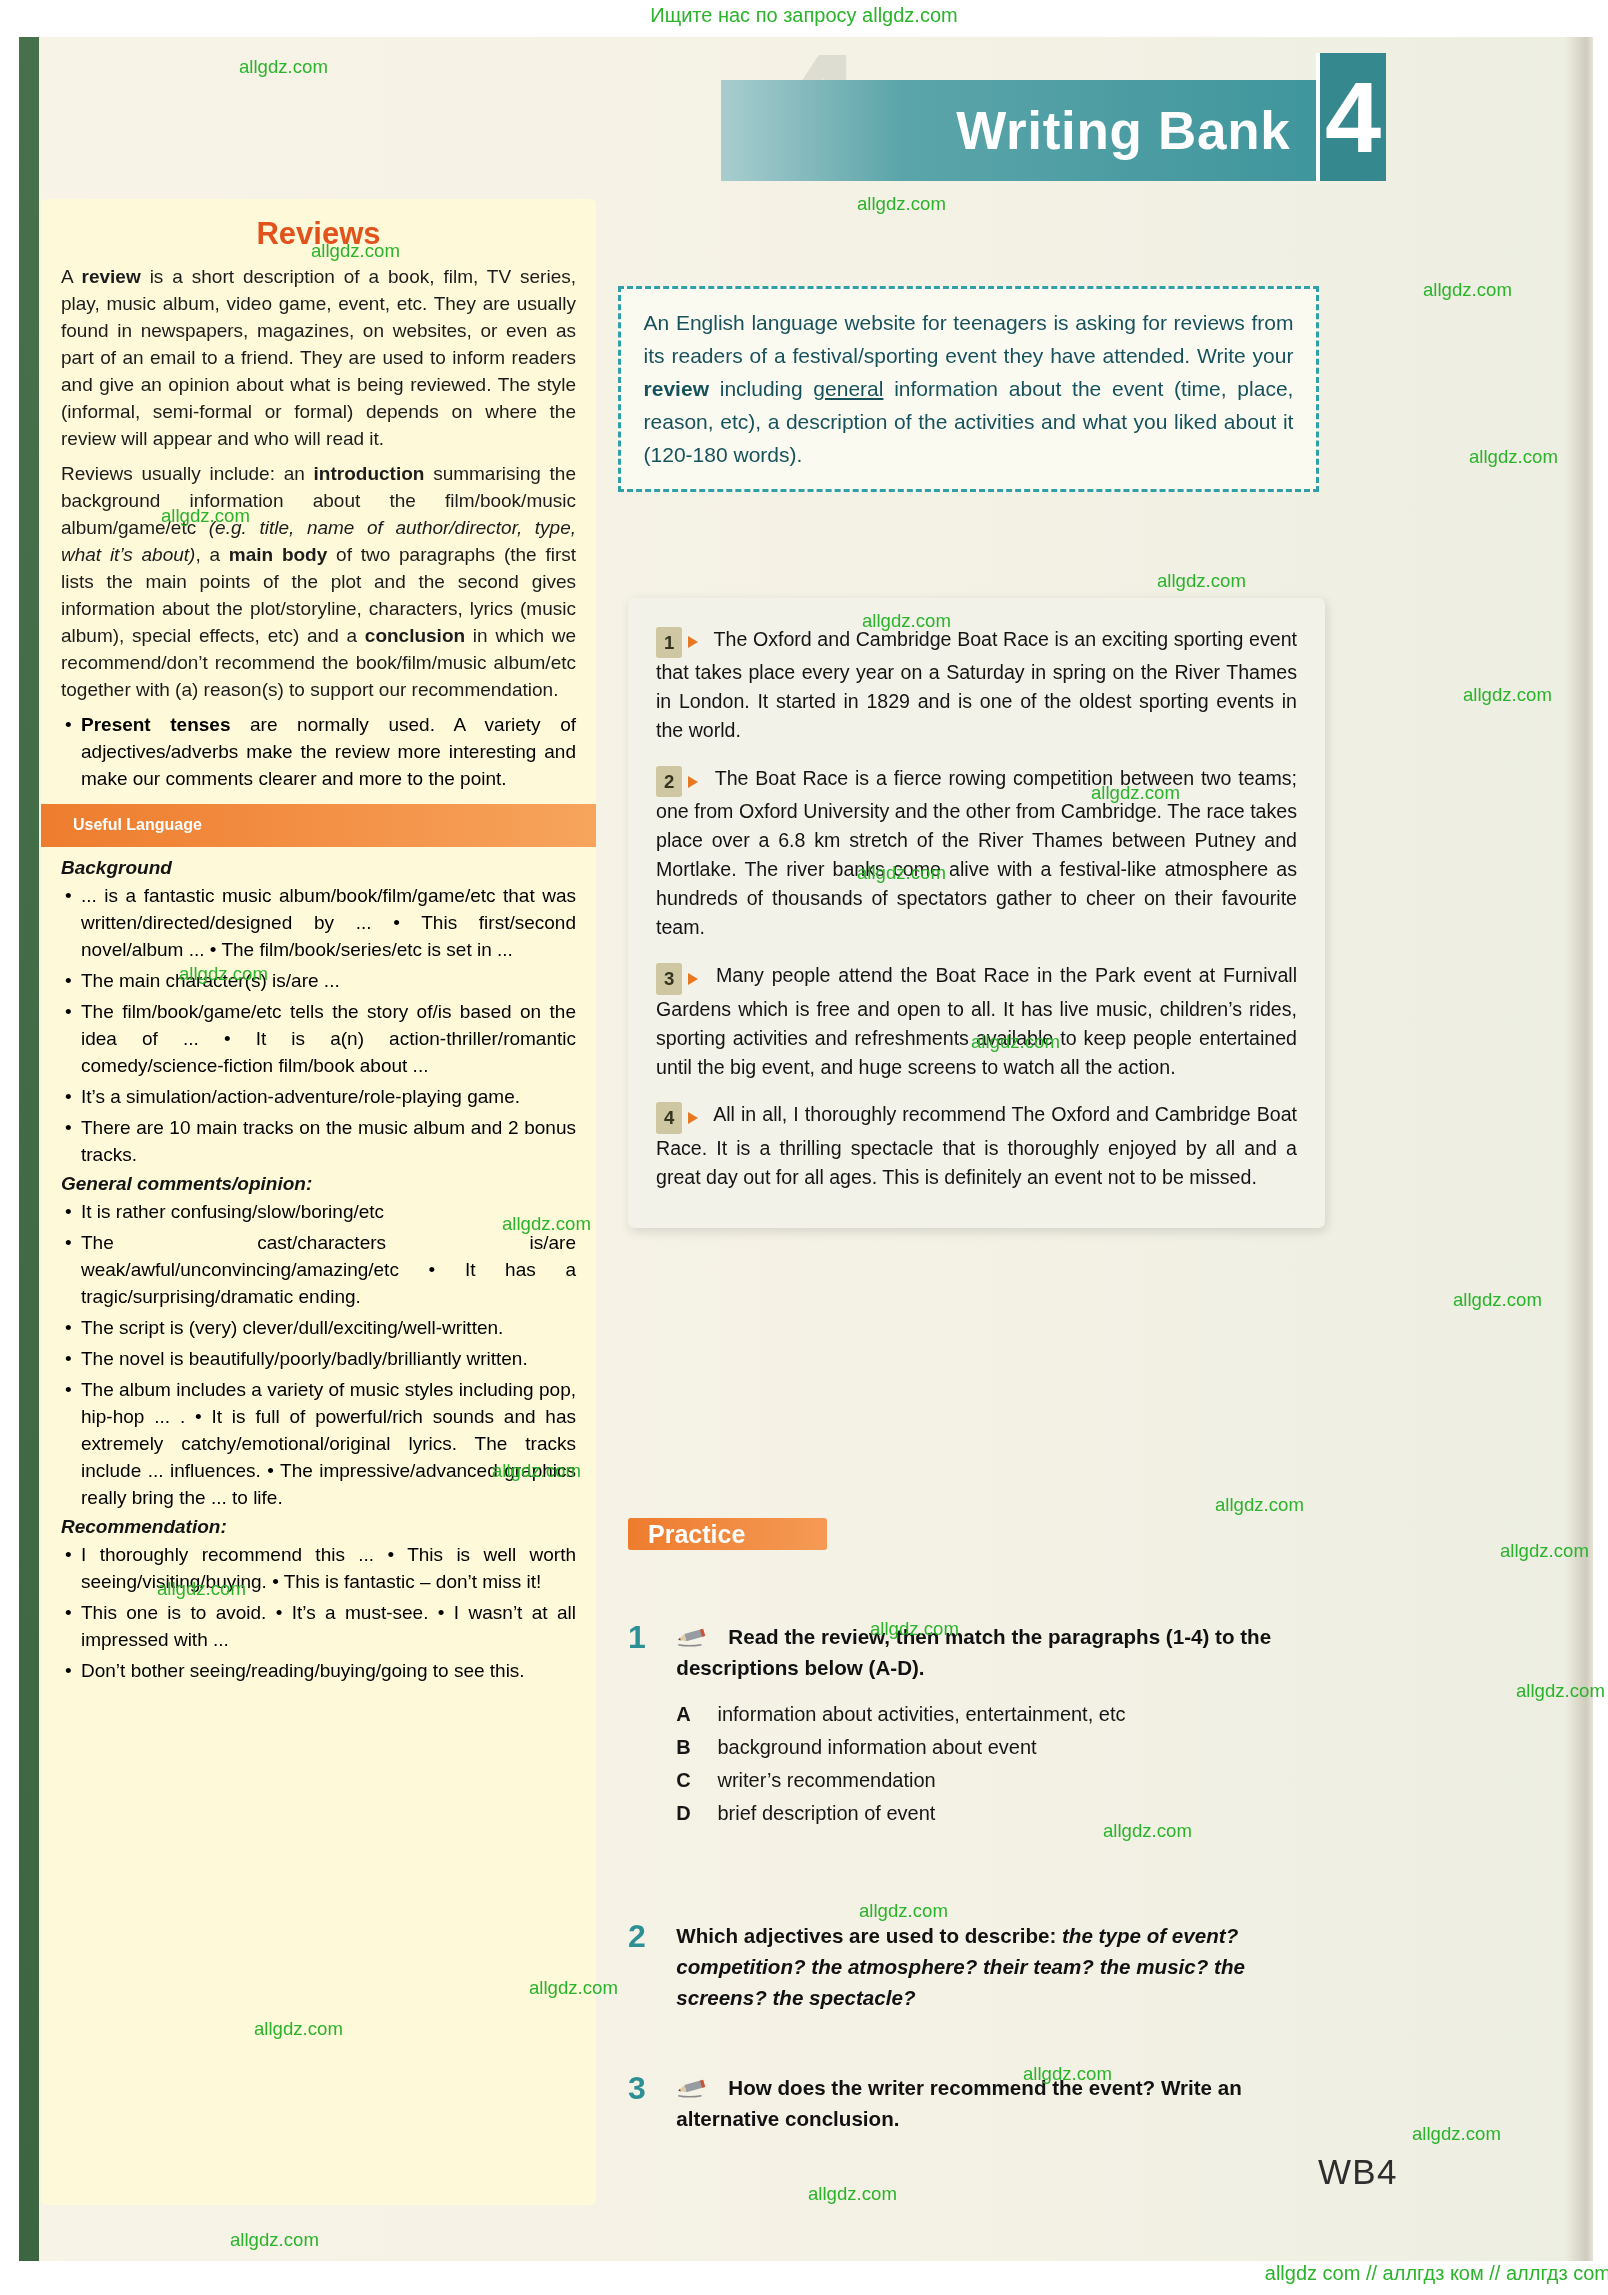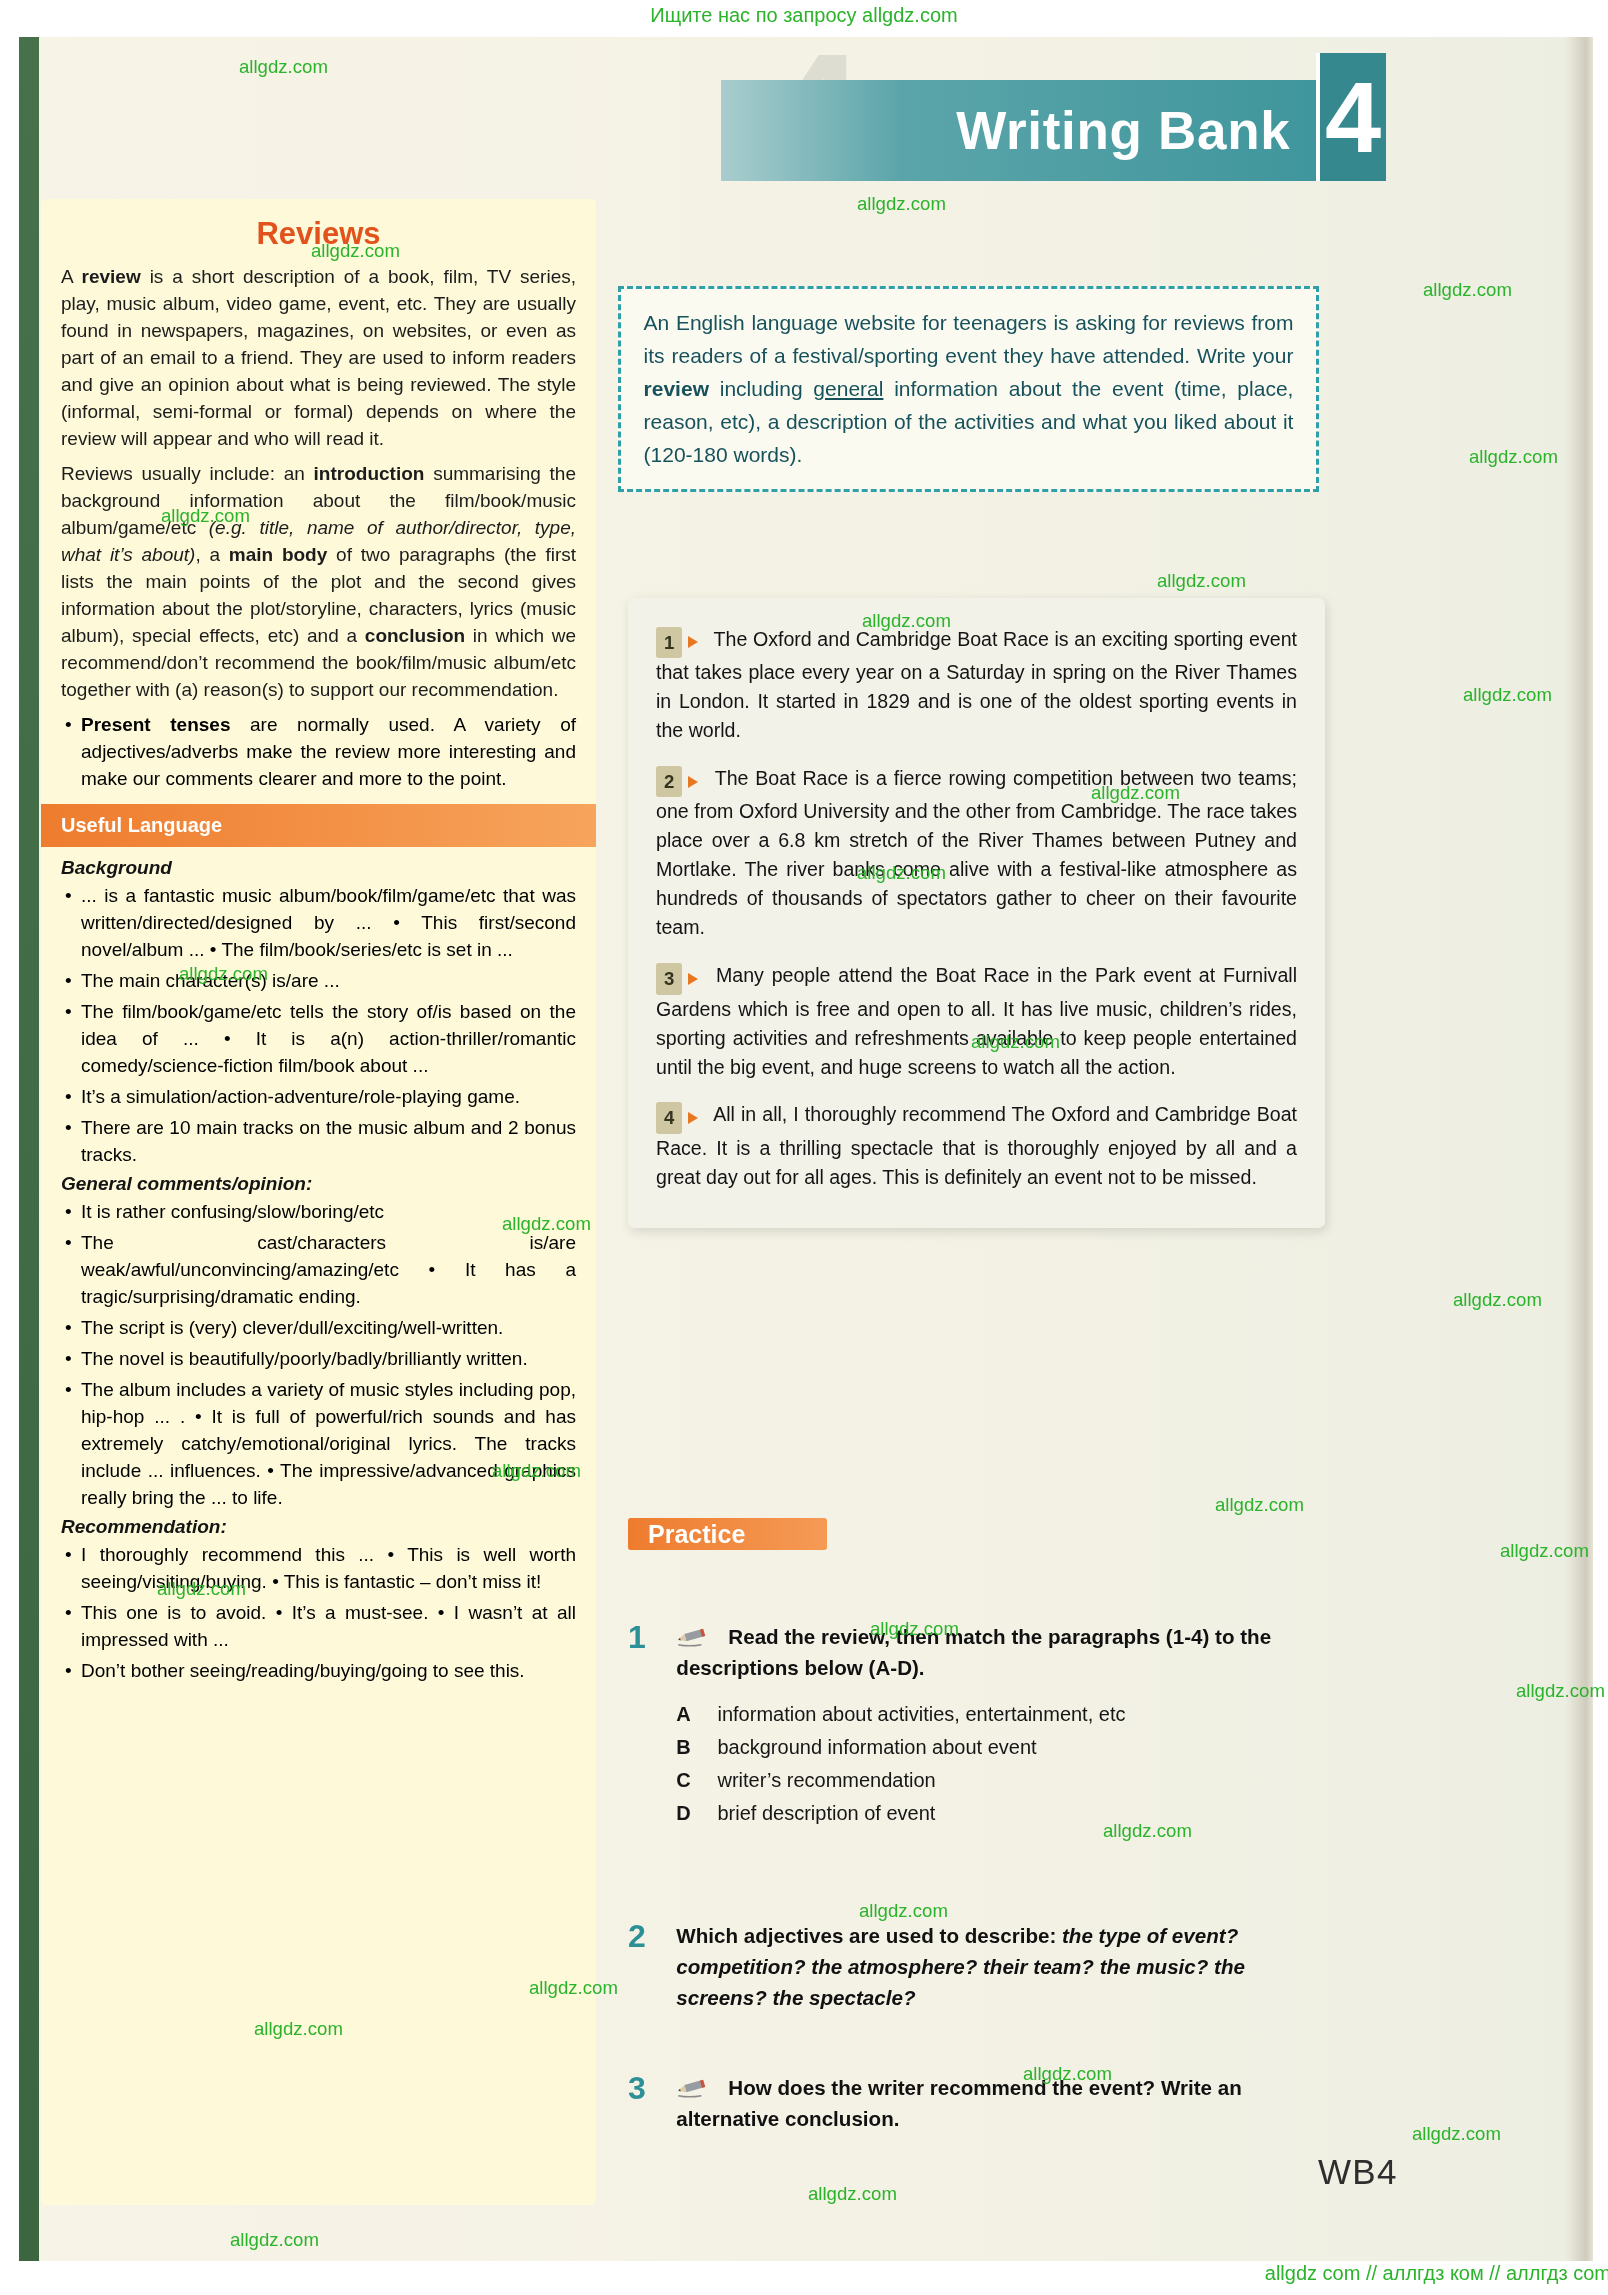--- a/index.html
+++ b/index.html
@@ -31,21 +31,21 @@
   .left-panel { position:absolute; left:41px; top:199px; width:555px; height:2006px;
                 background:var(--panel_cream,#fdf9d9); border-radius:5.3px;
                 padding:17.3px 20px 13.3px 20px; overflow:hidden; }
   .reviews-heading { font-size:31px; font-weight:bold; color:var(--heading_orange,#e2521c); margin-bottom:10.6px;text-align:center; }
   .lp-para { font-size:19px; line-height:27px; text-align:justify; color:#1c1c1c; margin-bottom:8px; }
   .lp-bullet { font-size:19px; line-height:27px; text-align:justify; color:#000000;
                position:relative; padding-left:20px; margin-bottom:4px; }
   .lp-bullet::before { content:"•"; position:absolute; left:4px; }
   .ul-banner { margin:12px -20px 10.6px -20px; height:43px;
                background:linear-gradient(90deg,var(--orange,#ee7c2e),#f7a45c);
-               color:#fff; font-size:20px; font-weight:bold; display:flex; align-items:center; padding-left:20px; }
+               color:#fff; font-size:16px; font-weight:bold; display:flex; align-items:center; padding-left:32px; }
   .lp-label { font-size:19px; font-weight:bold; color:#141414; margin:5.3px 0 2.7px 0;font-style:italic; }
 
   .seg-b { font-weight:bold; }
   .seg-i { font-style:italic; }
   .seg-u { text-decoration:underline; }
 
   
   .task-box { position:absolute; left:618px; top:286px; width:701px;
               border:3.3px dashed #2f9fa8; background:#fbfaf1; padding:17.3px 22.6px;
               font-size:21px; line-height:33px; color:var(--task_text,#17525c); text-align:justify; }

